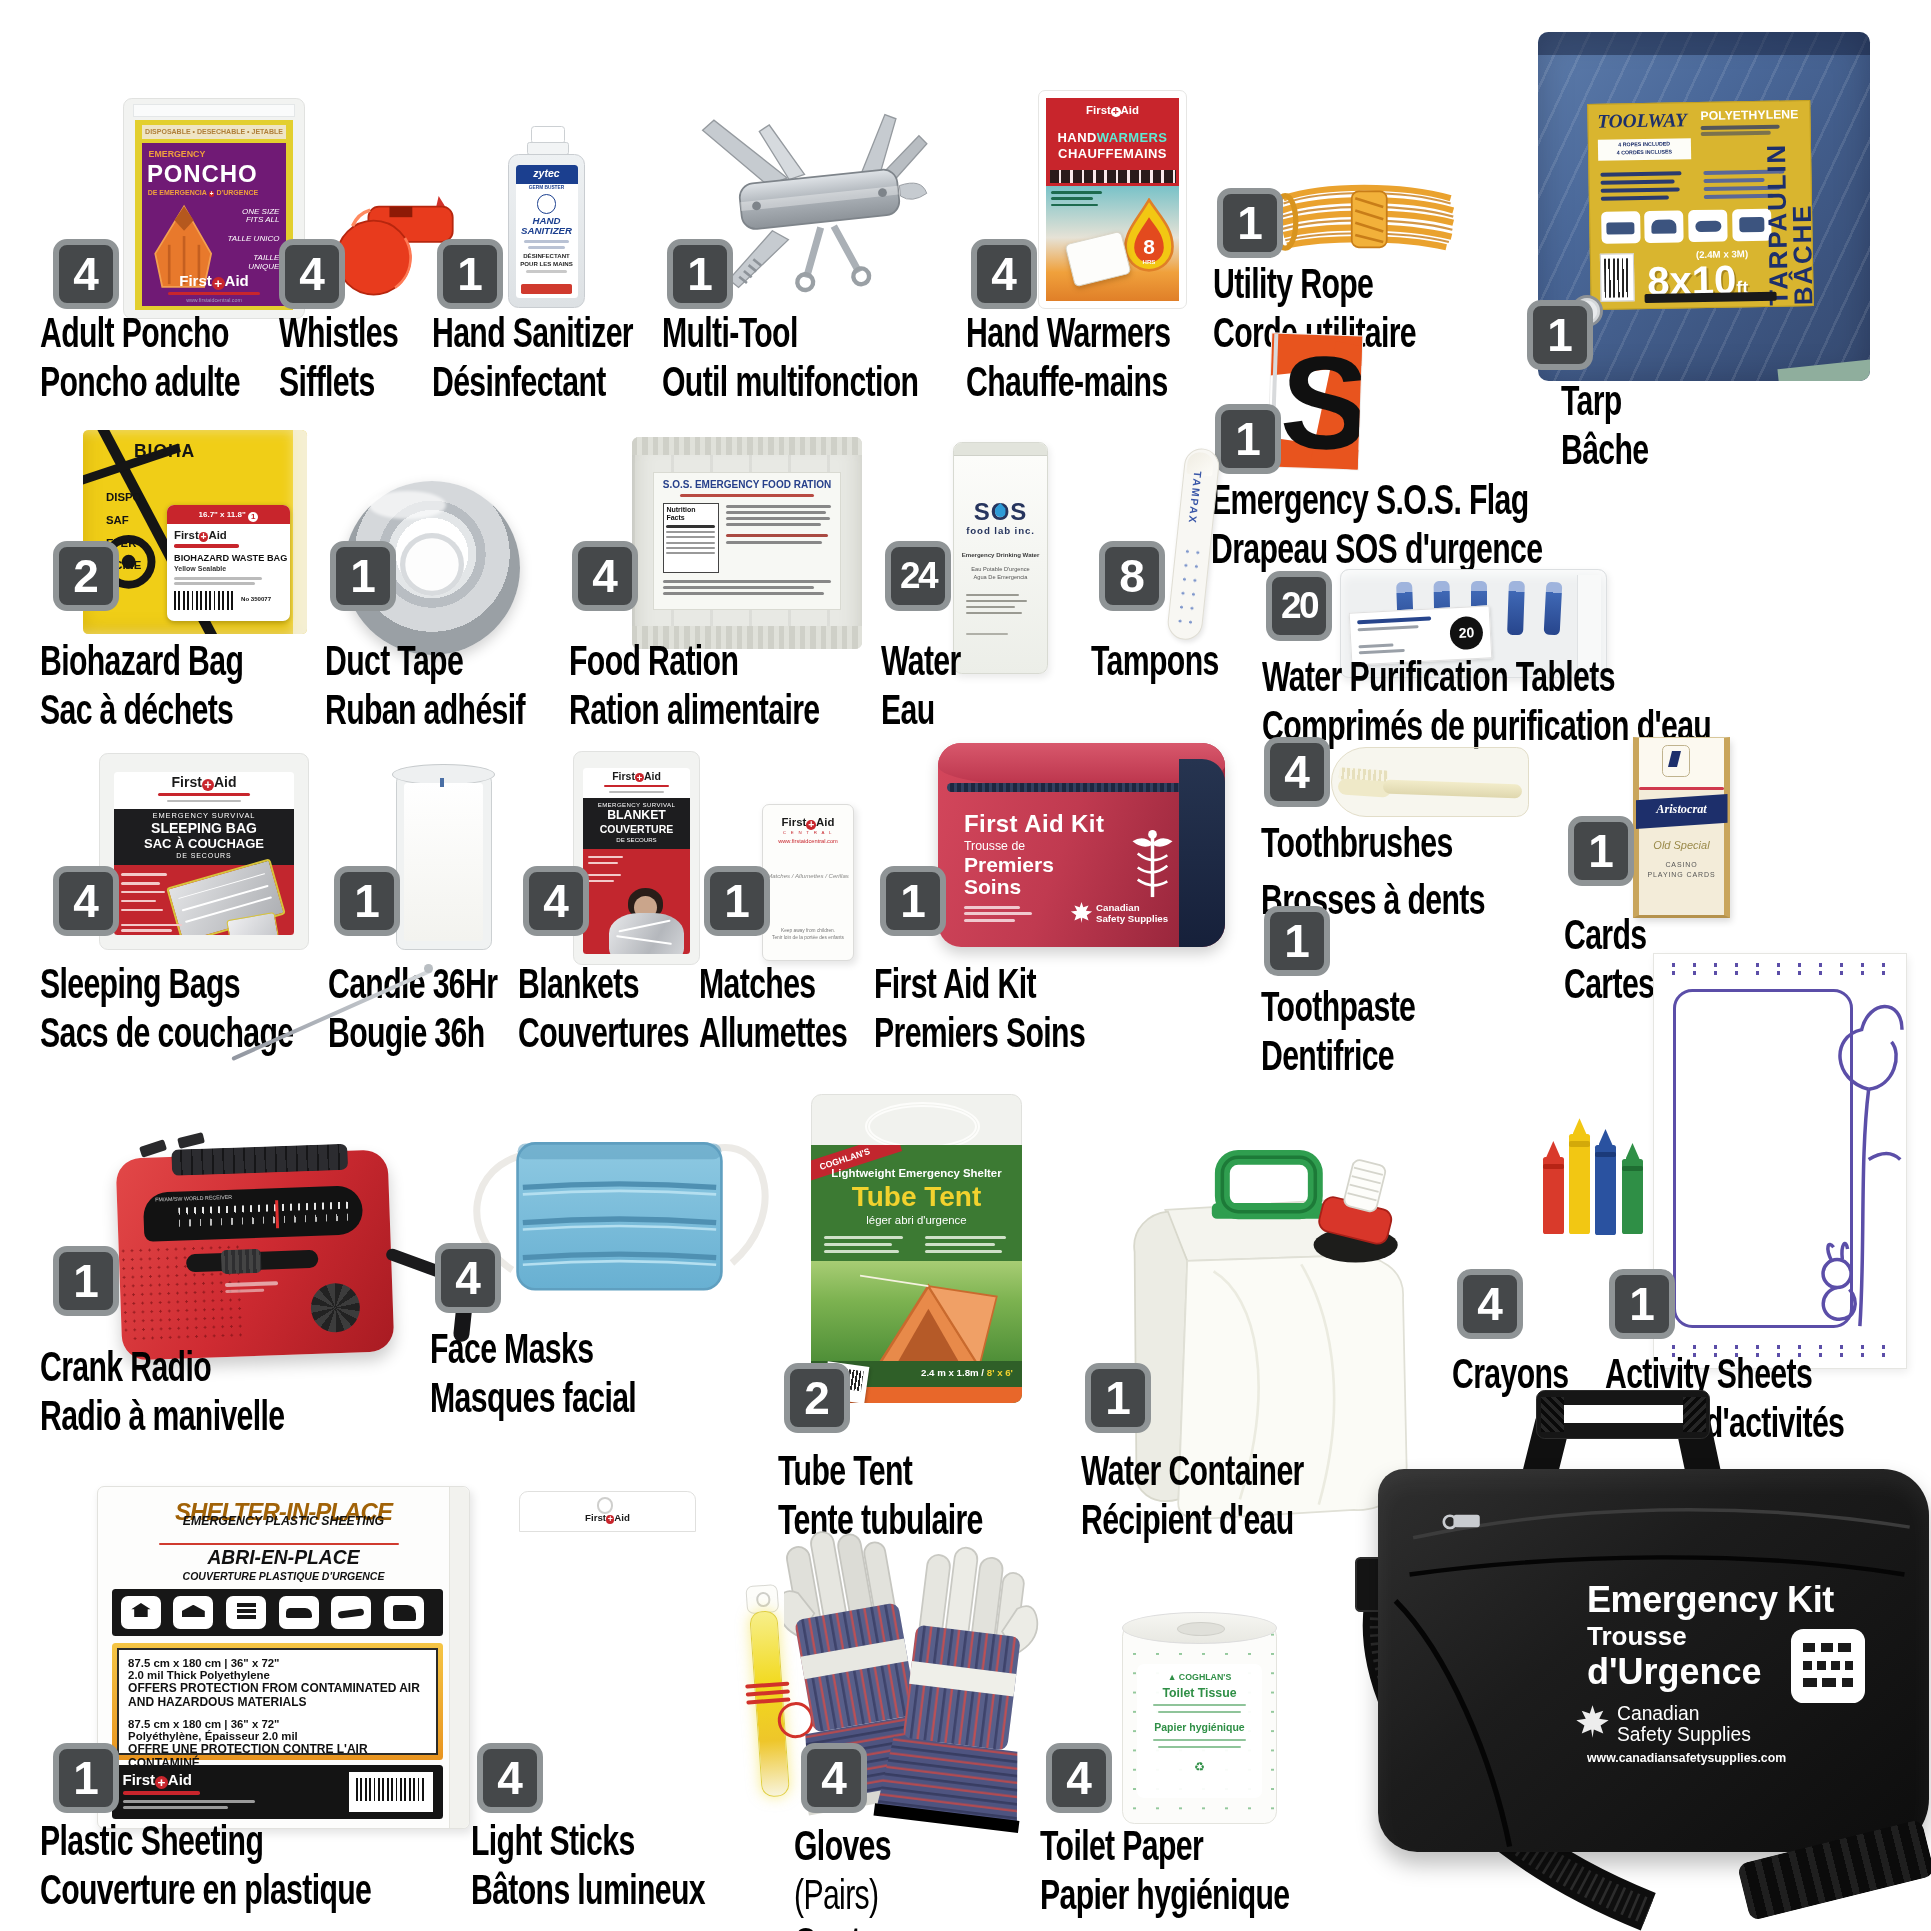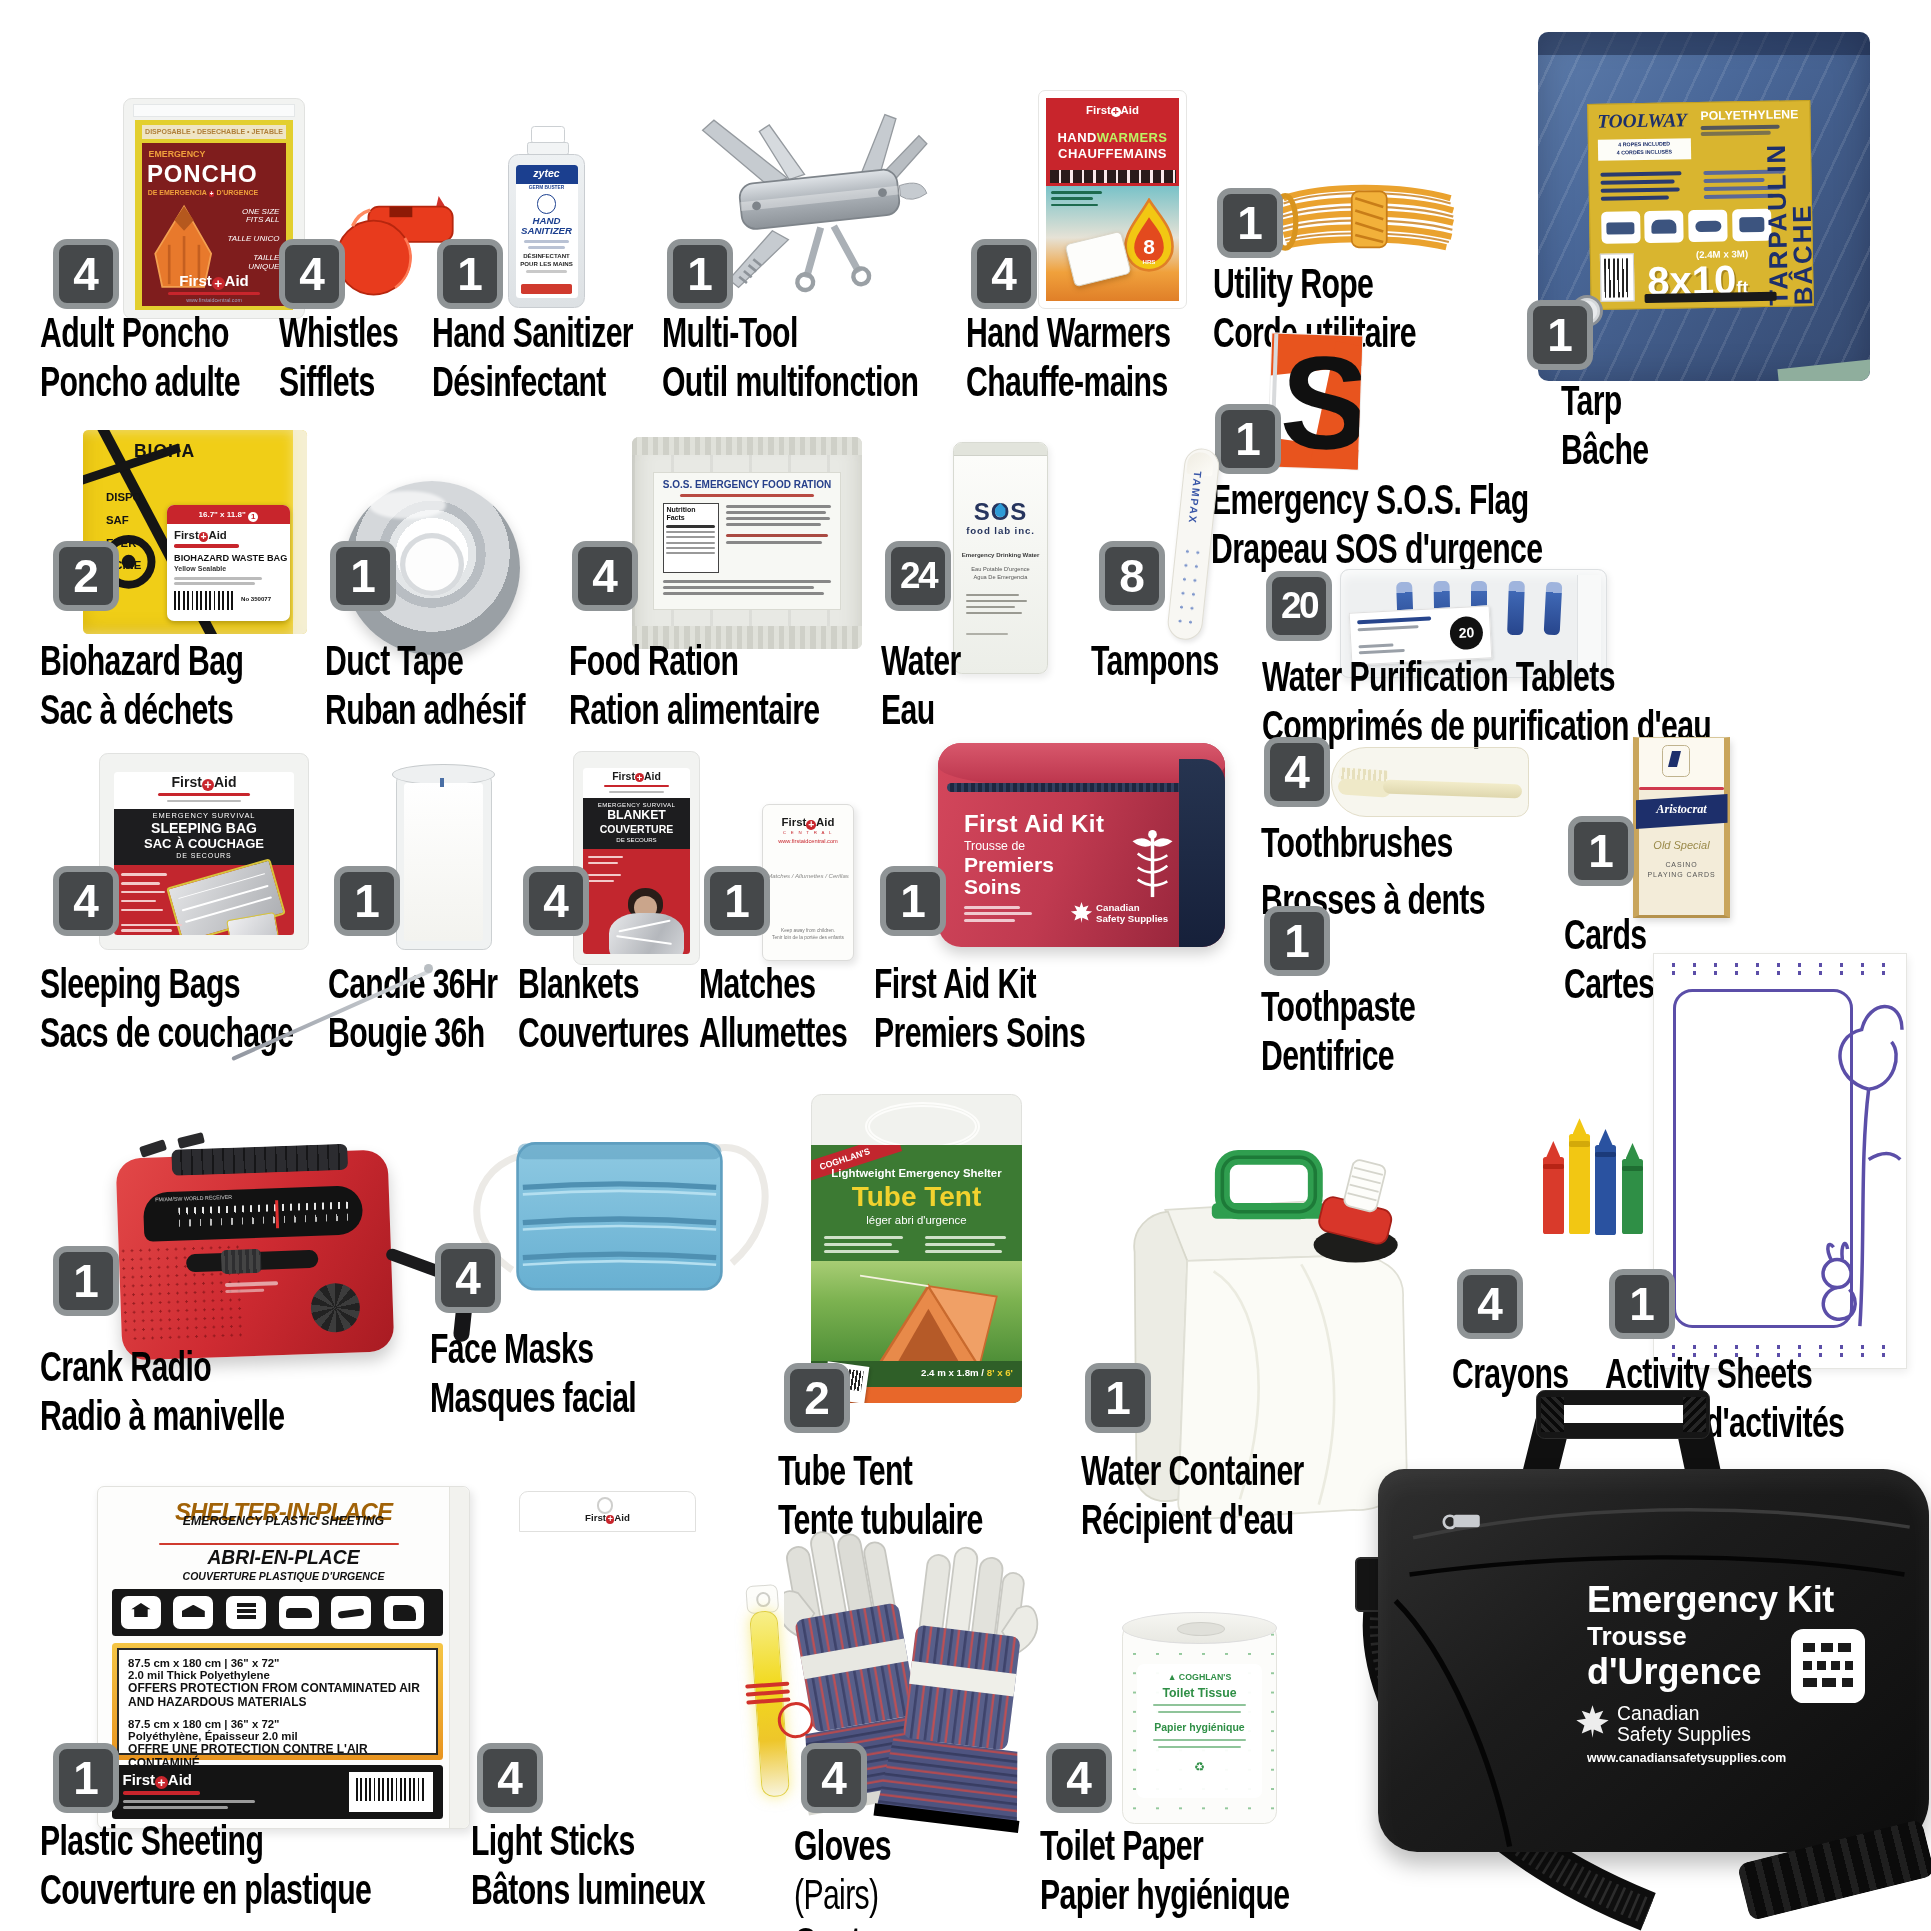--- a/index.html
+++ b/index.html
@@ -25,21 +25,21 @@
 </style>
 </head>
 <body>
 
 <div id="stage">
 
   <div class="abs wrapbag" style="left:123px;top:98px;width:180px;height:219px">
     <div class="abs" style="left:8.8px;top:5.3px;right:8.8px;height:10.5px;background:#fafbfb;border:0.9px solid #e4e7e8"></div>
     <div class="abs" style="left:11.4px;top:21px;right:11.4px;bottom:8px;background:#e3cf2e"></div>
     <div class="pt" style="left:17.6px;top:26px;right:17.6px;height:14px;background:#efe5c4;color:#b07f3a;font-weight:bold;font-size:7px;line-height:14px;text-align:center;overflow:hidden">DISPOSABLE • DESECHABLE • JETABLE</div>
-    <div class="abs" style="left:17.6px;top:44px;right:17.6px;bottom:12.3px;background:#7f1d1d;overflow:hidden">
+    <div class="abs" style="left:17.6px;top:44px;right:17.6px;bottom:12.3px;background:#701a75;overflow:hidden">
       <div class="pt" style="left:7px;top:7px;color:#f0a03c;font-size:8.8px;font-weight:bold">EMERGENCY</div>
       <div class="pt" style="left:5.3px;top:17.6px;color:#fff;font-size:24px;font-weight:bold;letter-spacing:0.9px">PONCHO</div>
       <div class="pt" style="left:6.1px;top:46px;color:#f0a03c;font-size:7px;font-weight:bold"><span>DE EMERGENCIA</span> <span class="facross">+</span> <span>D'URGENCE</span></div>
       <svg class="abs" style="left:1.8px;top:58px" width="83" height="92" viewBox="0 0 95 105">
         <polygon points="47,6 78,60 70,98 22,98 14,60" fill="#e8792c" stroke="#f3a050" stroke-width="2"></polygon>
         <polygon points="47,6 58,22 47,34 36,22" fill="#b5581e"></polygon>
         <line x1="30" y1="50" x2="30" y2="95" stroke="#c45f20" stroke-width="3"></line>
         <line x1="47" y1="40" x2="47" y2="95" stroke="#c45f20" stroke-width="3"></line>
         <line x1="64" y1="50" x2="64" y2="95" stroke="#c45f20" stroke-width="3"></line>
       </svg>
@@ -134,21 +134,21 @@
       <span>1</span>
     </div>
   <div class="lbl" style="left:662px;top:309px">
     <span>Multi-Tool</span>
       <span>Outil multifonction</span>
   </div>
 
   <div class="abs" style="left:1038px;top:90px;width:147px;height:217px;background:#fff;border:1.8px solid #e6e6e4;border-radius:7px;overflow:hidden">
     <div class="abs" style="left:7px;top:7px;right:7px;height:88px;background:#c8252c">
       <div class="pt ctr" style="top:7px;font-size:11.4px;font-weight:bold;color:#fff"><span>First</span><span class="facross" style="background:#fff;color:#c8252c">+</span><span>Aid</span></div>
-      <div class="pt ctr" style="top:33px;font-weight:bold;font-size:13px;letter-spacing:0.4px"><span style="color:#fff">HAND</span><span style="color:#bef264">WARMERS</span></div>
+      <div class="pt ctr" style="top:33px;font-weight:bold;font-size:13px;letter-spacing:0.4px"><span style="color:#fff">HAND</span><span style="color:#5eead4">WARMERS</span></div>
       <div class="pt ctr" style="top:49px;font-weight:bold;font-size:13px;letter-spacing:0.4px"><span style="color:#ffffff">CHAUFFE</span><span style="color:#fff">MAINS</span></div>
       <div class="abs" style="left:3.5px;right:3.5px;bottom:3.5px;height:12.3px;background:#1a1a1a;background-image:repeating-linear-gradient(90deg,transparent 0 8.8px,#fff 8.8px 11.4px);opacity:0.9"></div>
     </div>
     <div class="abs" style="left:7px;top:95px;right:7px;bottom:7px;background:linear-gradient(#79c2c8 0%,#e6e2d6 45%,#f0a13c 75%,#e07f28 100%)">
       <div class="bar" style="left:5.3px;top:5.3px;width:51px;height:2.6px;background:#1d6b4f"></div>
       <div class="bar" style="left:5.3px;top:11.4px;width:42px;height:2.6px;background:#1d6b4f"></div>
       <div class="bar" style="left:5.3px;top:17.6px;width:47px;height:2.6px;background:#1d6b4f"></div>
       <svg class="abs" style="right:3.5px;top:12.3px" width="54" height="75" viewBox="0 0 62 86">
         <path d="M31,2 C44,22 58,34 58,56 a27,27 0 0 1 -54,0 C4,38 18,24 31,2 Z" fill="#f2c713" stroke="#e07f28" stroke-width="3"></path>
         <path d="M31,22 C39,34 48,42 48,57 a17,17 0 0 1 -34,0 C14,44 24,34 31,22 Z" fill="#e34a1e"></path>

